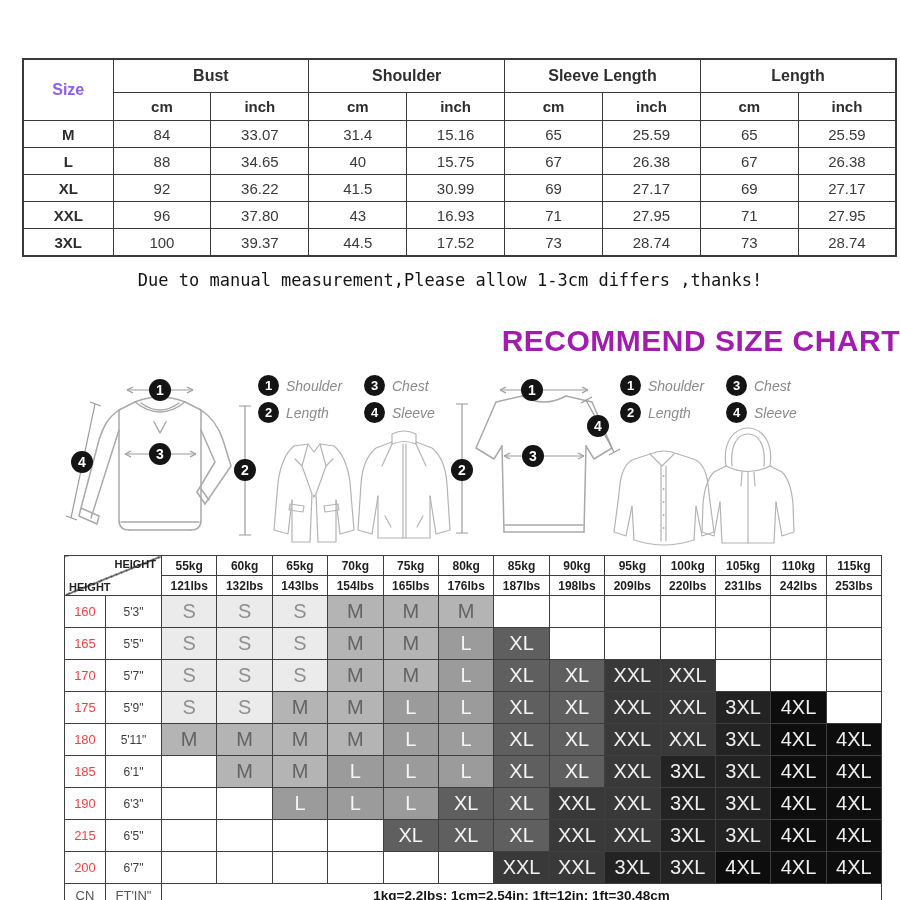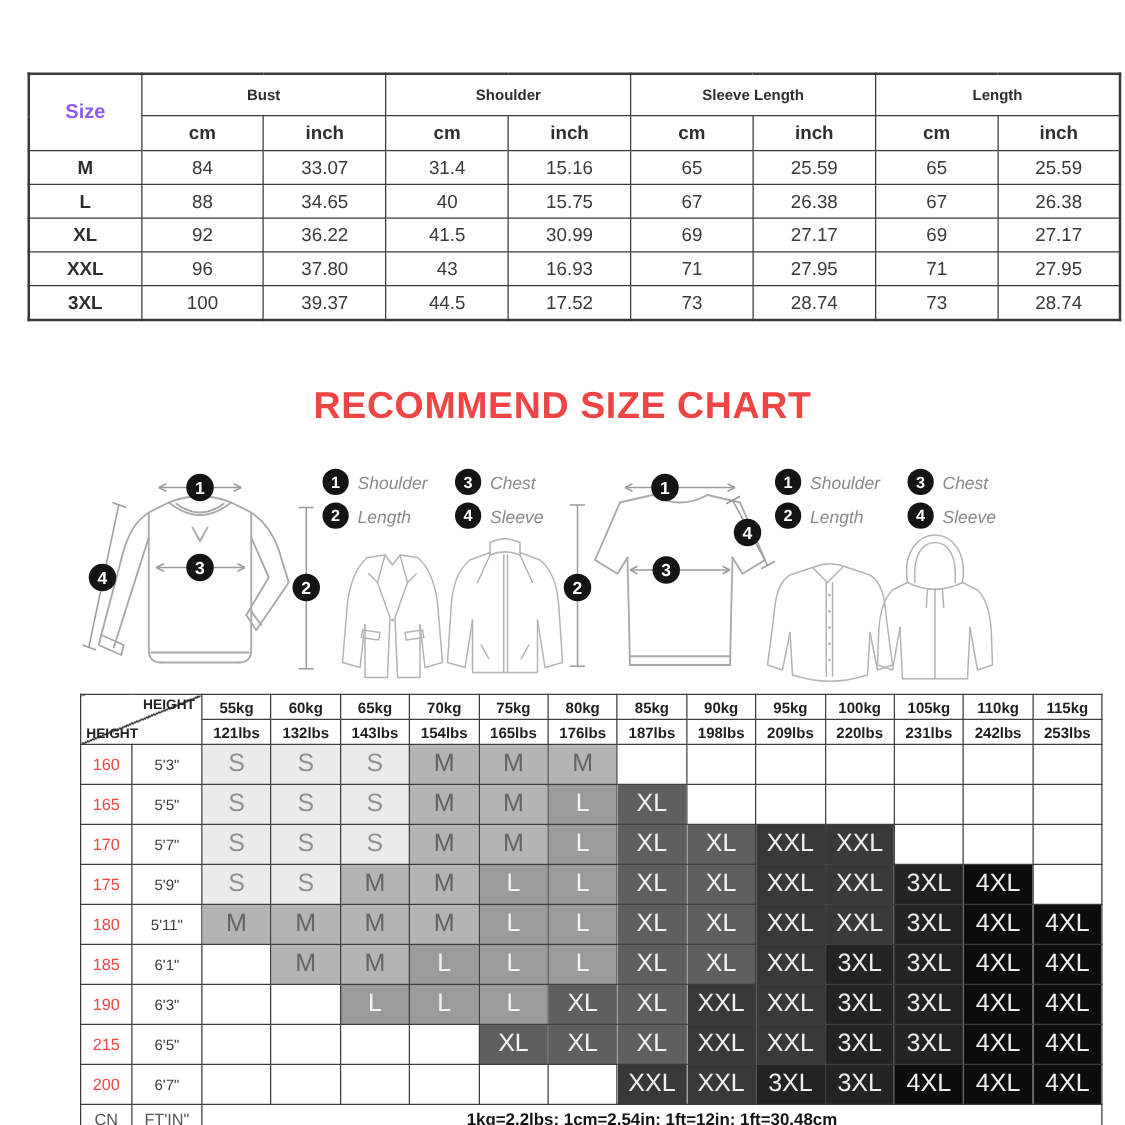--- a/index.html
+++ b/index.html
@@ -5,31 +5,31 @@
   html,body { margin:0; padding:0; background:#fff; }
   .page { position:relative; width:900px; height:900px; background:#fff; overflow:hidden;
           font-family:"Liberation Sans", sans-serif; }
 
   
   table.measure { position:absolute; left:22px; top:58px; width:873px;
                   border-collapse:collapse; table-layout:fixed;
                   border:2px solid #3a3a3a; }
   table.measure th, table.measure td { border:1px solid #3a3a3a; text-align:center;
                   vertical-align:middle; padding:0; }
-  table.measure th.group { height:32px; font-size:12px; font-weight:bold; color:#2e2e2e; }
+  table.measure th.group { height:32px; font-size:16px; font-weight:bold; color:#2e2e2e; }
   table.measure th.unit  { height:27px; font-size:15px; font-weight:bold; color:#2e2e2e; }
   table.measure th.sizecorner { font-size:16px; font-weight:bold; color:#8b5cf6; }
   table.measure th.rowsize { font-size:15px; font-weight:bold; color:#2e2e2e; }
   table.measure td.val { height:26px; font-size:15px; color:#3a3a3a; }
 
   
   .note { position:absolute; left:0; top:270px; width:100%; text-align:center;
           font-family:"DejaVu Sans Mono", monospace; font-size:17px; color:#141414; }
-  .title { position:absolute; left:0; top:308px; width:100%; text-align:center;
-           font-size:30px; font-weight:bold; color:#ef4444; letter-spacing:0.5px; }
+  .title { position:absolute; left:0; top:324px; width:100%; text-align:right;
+           font-size:30px; font-weight:bold; color:#a21caf; letter-spacing:0.5px; }
 
   
   .diagram { position:absolute; left:0; top:360px; width:900px; height:195px; }
   .diagram svg { position:absolute; overflow:visible; }
   .garment { stroke:#a9a9a9; fill:none; stroke-width:1.5; stroke-linecap:round; stroke-linejoin:round; }
   .garment-thin { stroke:#b4b4b4; fill:none; stroke-width:1.2; stroke-linecap:round; stroke-linejoin:round; }
   .arrow { stroke:#9a9a9a; fill:none; stroke-width:1.2; }
   .mk-c { fill:#141414; }
   .mk-t { fill:#fff; font-size:14px; font-weight:bold; text-anchor:middle;
           font-family:"Liberation Sans", sans-serif; }
@@ -142,20 +142,21 @@
           <td class="val">44.5</td>
           <td class="val">17.52</td>
           <td class="val">73</td>
           <td class="val">28.74</td>
           <td class="val">73</td>
           <td class="val">28.74</td>
         </tr>
       </tbody>
   </table>
 
+  <div class="note">Due to manual measurement,Please allow 1-3cm differs ,thanks!</div>
   <div class="title">RECOMMEND SIZE CHART</div>
 
   <div class="diagram">
 
     <svg style="left:55px; top:10px;" width="225" height="182" viewBox="0 0 225 182">
       <g class="garment">
         <path d="M80,32 Q105,22 130,32"></path>
         <path d="M80,32 Q105,52 130,32"></path>
         <path d="M86,33 Q105,47 124,33"></path>
         <path d="M99,52 L105,63 L111,52"></path>

